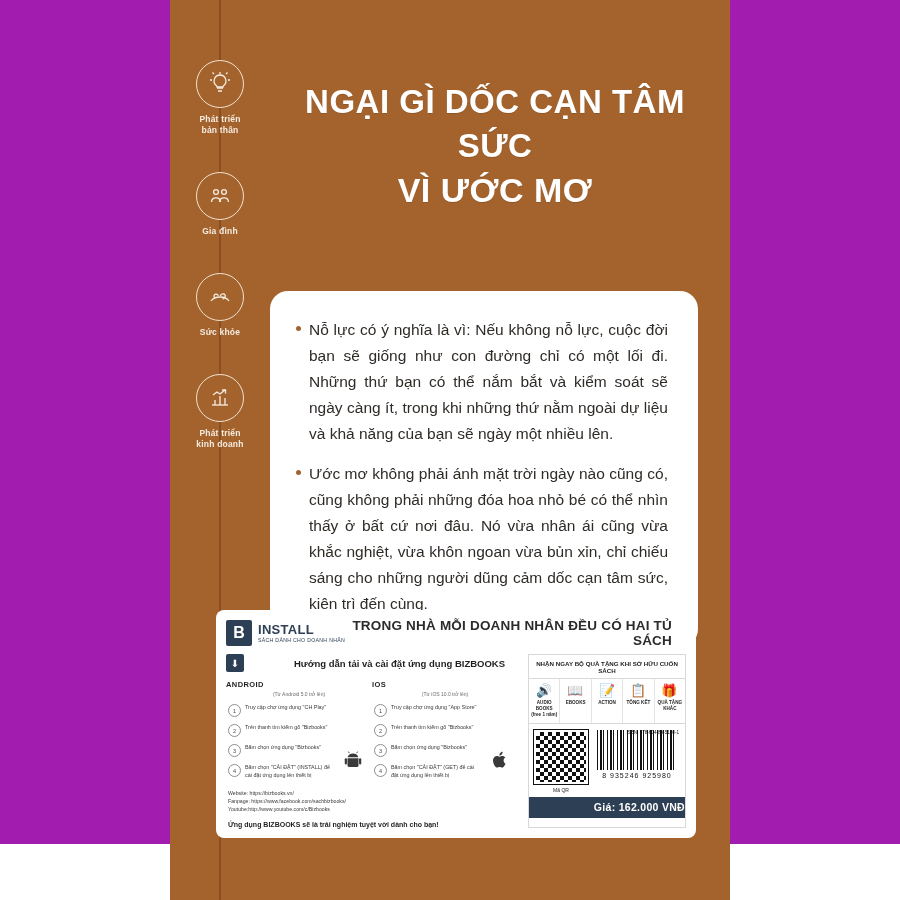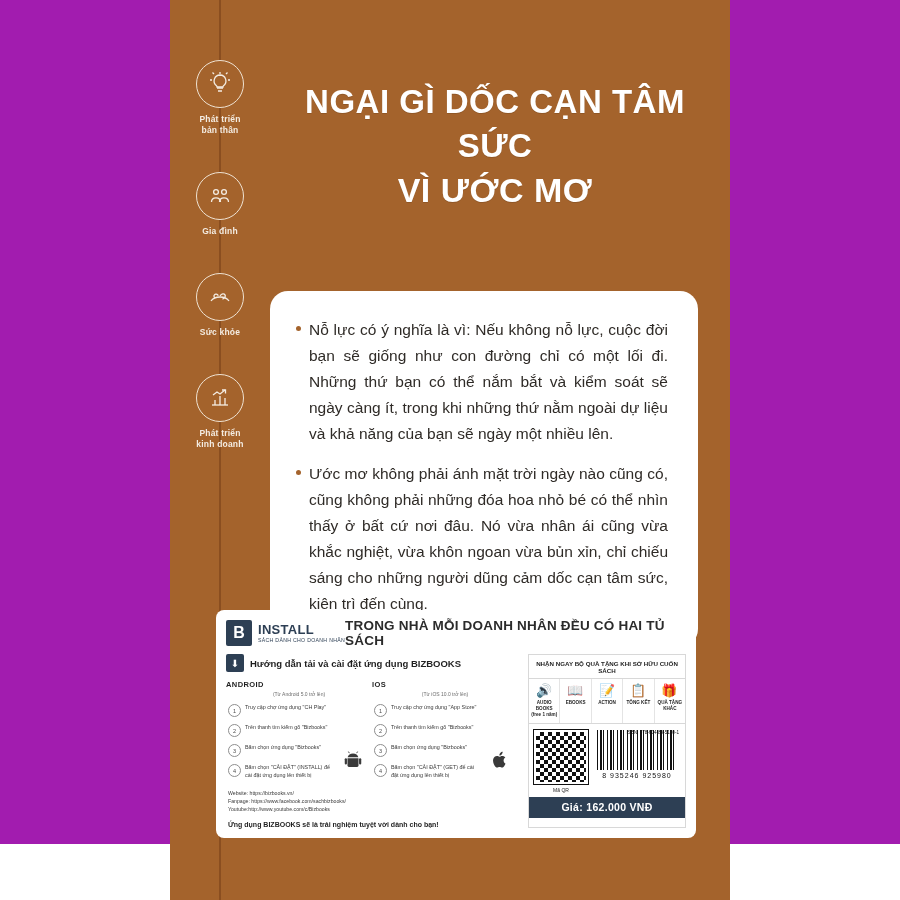--- a/index.html
+++ b/index.html
@@ -157,21 +157,21 @@
     letter-spacing: .3px;
   }
   .logo-sub {
     font-size: 5.2px;
     color: #2d3f54;
     letter-spacing: .3px;
     margin-top: 2px;
   }
   .bottom-head-title {
     flex: 1;
-    text-align: left;
+    text-align: right;
     font-size: 13.5px;
     font-weight: bold;
     color: #2b2b2b;
     letter-spacing: .2px;
     padding-right: 14px;
   }
   .bottom-body {
     display: flex;
     padding: 0 10px 10px 10px;
     gap: 10px;
@@ -188,20 +188,21 @@
     background: #2d3f54;
     color: #fff;
     font-size: 10px;
     display: flex; align-items: center; justify-content: center;
     border-radius: 2px;
   }
   .install-head-text {
     font-size: 9.5px;
     font-weight: bold;
     color: #1f1f1f;
+    margin-left: 44px;
   }
   .os-wrap { display: flex; }
   .os-col { width: 146px; position: relative; }
   .os-title {
     font-size: 7.5px;
     font-weight: bold;
     color: #1f1f1f;
     letter-spacing: .4px;
   }
   .os-sub {
@@ -320,21 +321,21 @@
     margin-top: 2px;
   }
   .isbn {
     position: absolute;
     font-size: 4.6px;
     color: #111;
   }
   .price-bar {
     background: #2d3f54;
     color: #ffffff;
-    text-align: center;
+    text-align: right;
     font-size: 10.5px;
     font-weight: bold;
     padding: 4px 0 5px 0;
     letter-spacing: .3px;
   }
 </style>
 </head>
 <body>
 
 <div class="page">

